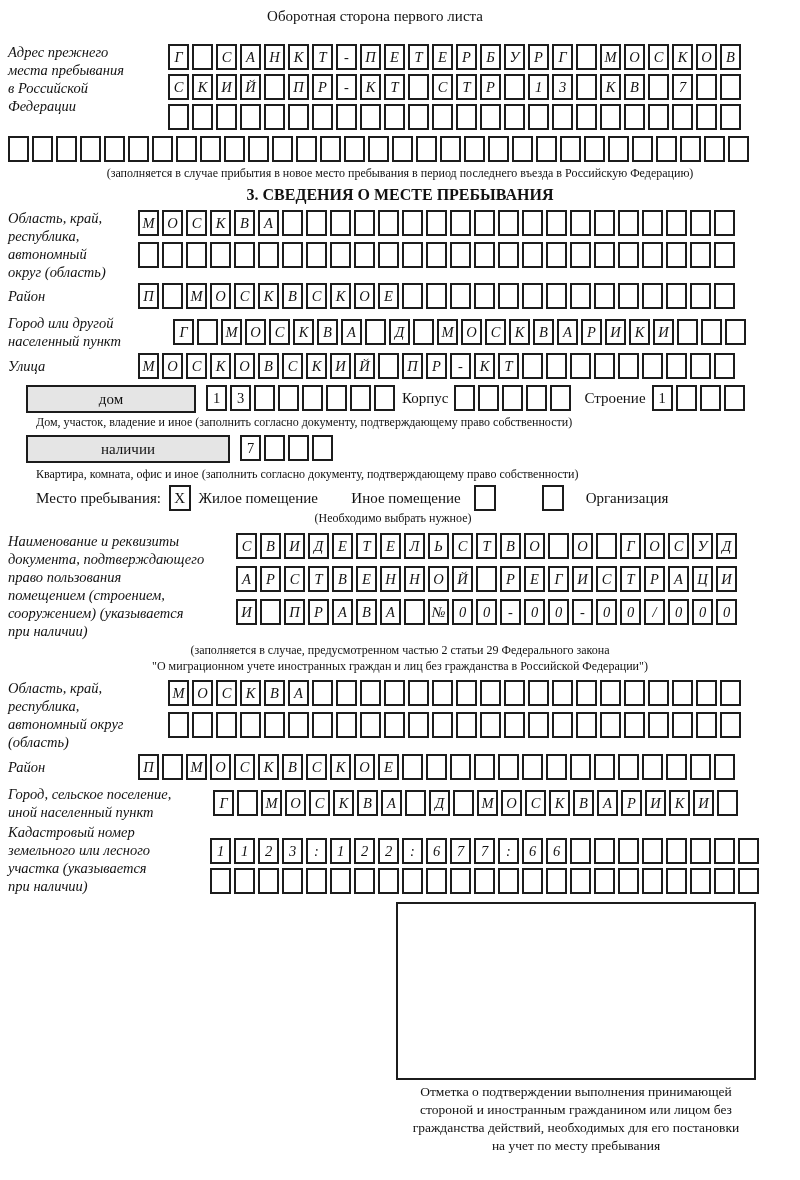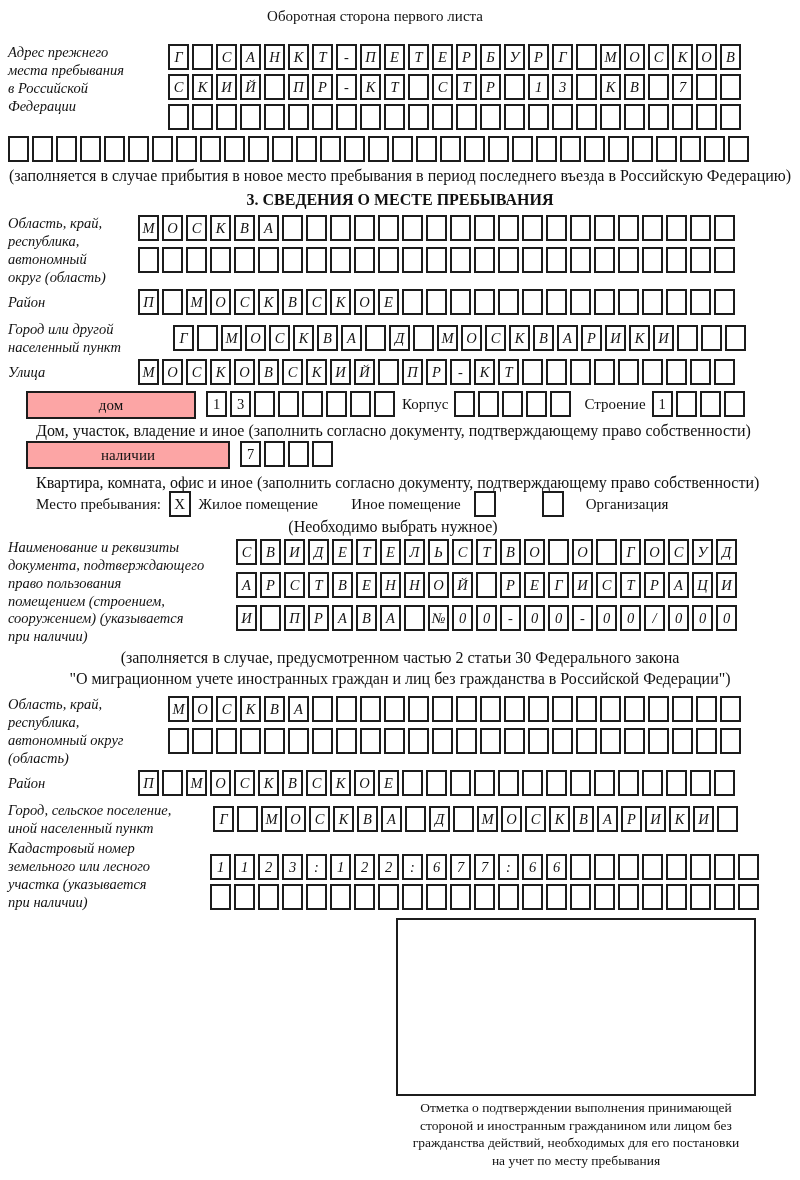--- a/index.html
+++ b/index.html
@@ -13,24 +13,24 @@
   .frow{display:flex;align-items:flex-start;font-style:italic;}
   .flabel{font-size:14.5px;line-height:1.24;white-space:pre-line;padding-right:6px;box-sizing:border-box;}
   .boxcol{flex:1;}
   .boxrow{height:27px;margin-bottom:3px;white-space:nowrap;}
   .cell{
     display:inline-block;width:17px;height:22px;border:2px solid #1c1c1c;margin-right:3px;
     text-align:center;font-size:14.5px;line-height:22px;vertical-align:top;background:#fff;
   }
   .widebox{
     display:inline-block;border:2px solid #1c1c1c;height:24px;line-height:24px;
-    text-align:center;font-size:15px;vertical-align:top;background:#fca5a5;
+    text-align:center;font-size:15px;vertical-align:top;background:#e5e5e5;
   }
   .inline-lbl{display:inline-block;font-size:15px;line-height:27px;vertical-align:top;}
-  .caption{font-size:16px;line-height:1.3;}
+  .caption{font-size:12px;line-height:1.3;}
   .caption-c{text-align:center;}
   .sec-title{text-align:center;font-weight:bold;font-size:16px;margin:4px 0 6px 0;}
   .cb{
     display:inline-block;width:18px;height:22px;border:2px solid #1c1c1c;margin:0 4px;
     text-align:center;font-size:15px;line-height:22px;vertical-align:top;background:#fff;
   }
   .chkrow{margin-left:28px;font-size:15px;line-height:26px;height:26px;}
   .stamp-box{border:2px solid #1c1c1c;width:356px;height:174px;margin-left:388px;margin-top:4px;background:#fff;}
   .stamp-cap{margin-left:368px;width:400px;text-align:center;font-size:13.5px;line-height:1.32;margin-top:3px;white-space:pre-line;}
   .mb2{margin-bottom:2px;} .mb4{margin-bottom:4px;} .mb6{margin-bottom:6px;}
@@ -121,21 +121,21 @@
 помещением (строением,
 сооружением) (указывается
 при наличии)</div>
     <div class="boxcol">
       <div class="boxrow" style="margin-bottom:6px;"><span class="cell">С</span><span class="cell">В</span><span class="cell">И</span><span class="cell">Д</span><span class="cell">Е</span><span class="cell">Т</span><span class="cell">Е</span><span class="cell">Л</span><span class="cell">Ь</span><span class="cell">С</span><span class="cell">Т</span><span class="cell">В</span><span class="cell">О</span><span class="cell"></span><span class="cell">О</span><span class="cell"></span><span class="cell">Г</span><span class="cell">О</span><span class="cell">С</span><span class="cell">У</span><span class="cell">Д</span></div>
       <div class="boxrow" style="margin-bottom:6px;"><span class="cell">А</span><span class="cell">Р</span><span class="cell">С</span><span class="cell">Т</span><span class="cell">В</span><span class="cell">Е</span><span class="cell">Н</span><span class="cell">Н</span><span class="cell">О</span><span class="cell">Й</span><span class="cell"></span><span class="cell">Р</span><span class="cell">Е</span><span class="cell">Г</span><span class="cell">И</span><span class="cell">С</span><span class="cell">Т</span><span class="cell">Р</span><span class="cell">А</span><span class="cell">Ц</span><span class="cell">И</span></div>
       <div class="boxrow"><span class="cell">И</span><span class="cell"></span><span class="cell">П</span><span class="cell">Р</span><span class="cell">А</span><span class="cell">В</span><span class="cell">А</span><span class="cell"></span><span class="cell">№</span><span class="cell">0</span><span class="cell">0</span><span class="cell">-</span><span class="cell">0</span><span class="cell">0</span><span class="cell">-</span><span class="cell">0</span><span class="cell">0</span><span class="cell">/</span><span class="cell">0</span><span class="cell">0</span><span class="cell">0</span></div>
     </div>
   </div>
 
-  <div class="caption caption-c">(заполняется в случае, предусмотренном частью 2 статьи 30 Федерального закона</div>
+  <div class="caption caption-c">(заполняется в случае, предусмотренном частью 2 статьи 29 Федерального закона</div>
   <div class="caption caption-c mb6">"О миграционном учете иностранных граждан и лиц без гражданства в Российской Федерации")</div>
 
   <div class="frow mb2">
     <div class="flabel" style="flex:0 0 160px;">Область, край,
 республика,
 автономный округ
 (область)</div>
     <div class="boxcol">
       <div class="boxrow"><span class="cell">М</span><span class="cell">О</span><span class="cell">С</span><span class="cell">К</span><span class="cell">В</span><span class="cell">А</span><span class="cell"></span><span class="cell"></span><span class="cell"></span><span class="cell"></span><span class="cell"></span><span class="cell"></span><span class="cell"></span><span class="cell"></span><span class="cell"></span><span class="cell"></span><span class="cell"></span><span class="cell"></span><span class="cell"></span><span class="cell"></span><span class="cell"></span><span class="cell"></span><span class="cell"></span><span class="cell"></span></div>
       <div class="boxrow" style="margin-top:5px;"><span class="cell"></span><span class="cell"></span><span class="cell"></span><span class="cell"></span><span class="cell"></span><span class="cell"></span><span class="cell"></span><span class="cell"></span><span class="cell"></span><span class="cell"></span><span class="cell"></span><span class="cell"></span><span class="cell"></span><span class="cell"></span><span class="cell"></span><span class="cell"></span><span class="cell"></span><span class="cell"></span><span class="cell"></span><span class="cell"></span><span class="cell"></span><span class="cell"></span><span class="cell"></span><span class="cell"></span></div>

